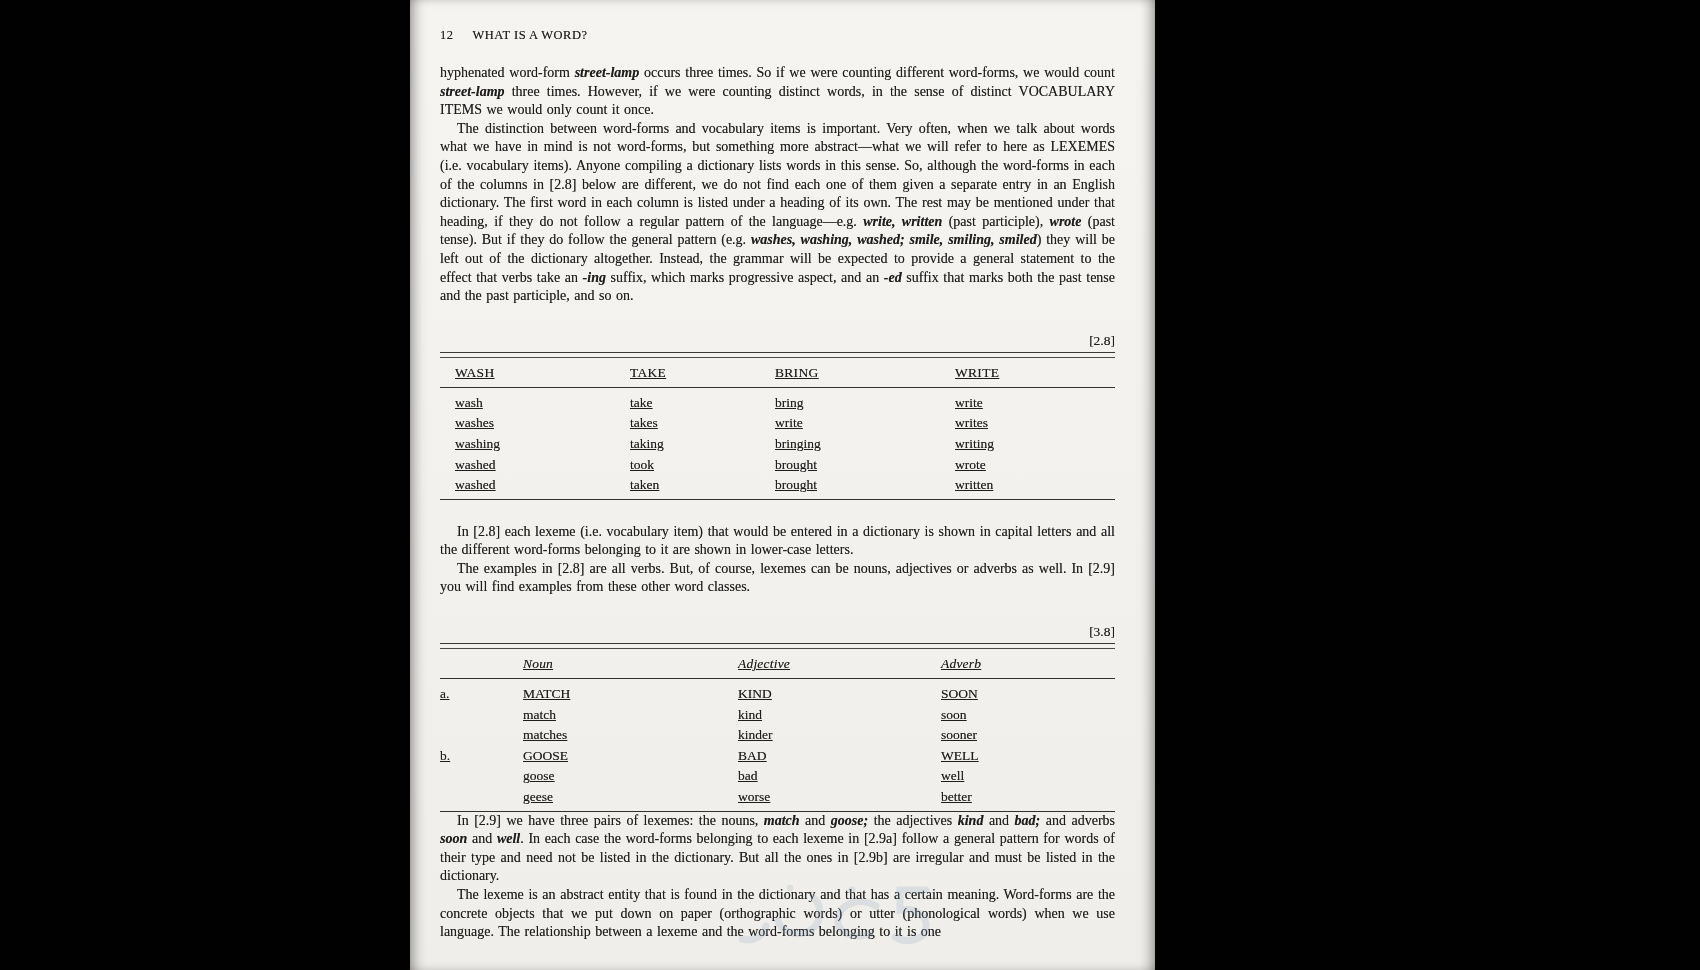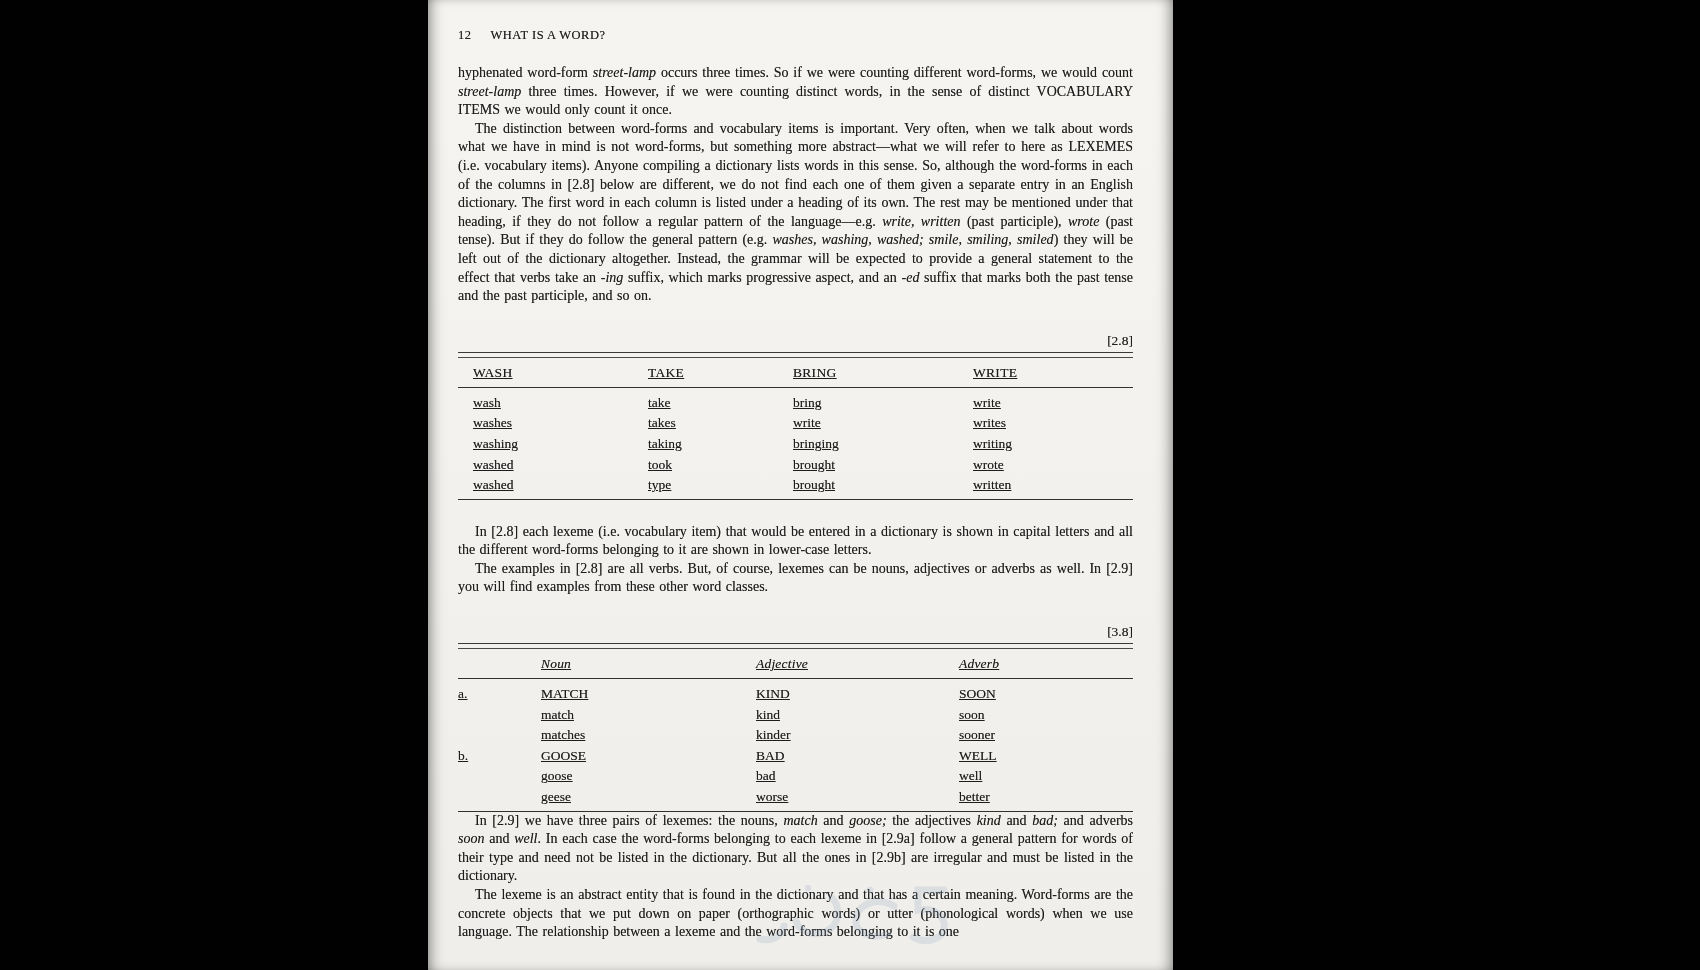--- a/index.html
+++ b/index.html
@@ -1,32 +1,32 @@
 <!DOCTYPE html>
 <html><head>
 <meta charset="utf-8">
 <style>
   html,body{margin:0;padding:0;background:#010101;}
   .screen{position:relative;width:1700px;height:970px;background:#010101;overflow:hidden;}
   .page{
-    position:absolute;left:428px;top:0;width:745px;height:970px;overflow:hidden;
+    position:absolute;left:410px;top:0;width:745px;height:970px;overflow:hidden;
     background:linear-gradient(180deg,#f5f4f1 0%,#f2f1ee 55%,#efeeea 100%);
     box-shadow:inset 10px 0 16px -10px rgba(0,0,0,.6), inset -10px 0 16px -10px rgba(0,0,0,.6);
   }
   .inner{
     position:relative;padding:28px 40px 0 30px;
     font-family:"Liberation Serif",serif;color:#1d1d1d;
     text-shadow:0 0 0.5px rgba(25,25,25,.55);
   }
   .runhead{font-size:12.5px;letter-spacing:.5px;white-space:nowrap;}
   .runhead .pgnum{margin-right:19px;}
   .para{font-size:14px;line-height:18.6px;text-align:justify;word-spacing:1px;margin:0;}
   .p1{margin-top:21px;}
   .ind{text-indent:17px;}
-  .para em{font-style:italic;}
+  .para em{font-style:italic;font-weight:bold;}
   .exlabel{font-size:13.5px;margin-top:27px;text-align:right;}
   .ruled{height:4px;border-top:1.6px solid #3a3a3a;border-bottom:1px solid #4a4a4a;margin-top:3px;}
   .rule{border-top:1.8px solid #303030;}
   .tbl{font-size:13.5px;}
   .row{display:grid;text-decoration:underline;}
   .t28 .row{grid-template-columns:175px 145px 180px 1fr;padding-left:15px;}
   .t29 .row{grid-template-columns:83px 215px 203px 1fr;padding-left:0;}
   .hdr-row-wrap .row{padding-top:7px;padding-bottom:6px;letter-spacing:.3px;}
   .t29 .hdr-row-wrap .row .cell{font-style:italic;letter-spacing:.2px;}
   .body-rows-wrap{padding:5px 0 3px 0;}
@@ -81,21 +81,21 @@
               <span class="cell">writing</span>
             </div>
             <div class="row">
               <span class="cell">washed</span>
               <span class="cell">took</span>
               <span class="cell">brought</span>
               <span class="cell">wrote</span>
             </div>
             <div class="row">
               <span class="cell">washed</span>
-              <span class="cell">type</span>
+              <span class="cell">taken</span>
               <span class="cell">brought</span>
               <span class="cell">written</span>
             </div>
           </div>
         <div class="rule"></div>
       </div>
 
       <p class="para ind aftertable"><span>In [2.8] each lexeme (i.e. vocabulary item) that would be entered in a dictionary is shown in capital letters and all the different word-forms belonging to it are shown in lower-case letters.</span></p>
       <p class="para ind"><span>The examples in [2.8] are all verbs. But, of course, lexemes can be nouns, adjectives or adverbs as well. In [2.9] you will find examples from these other word classes.</span></p>
 

